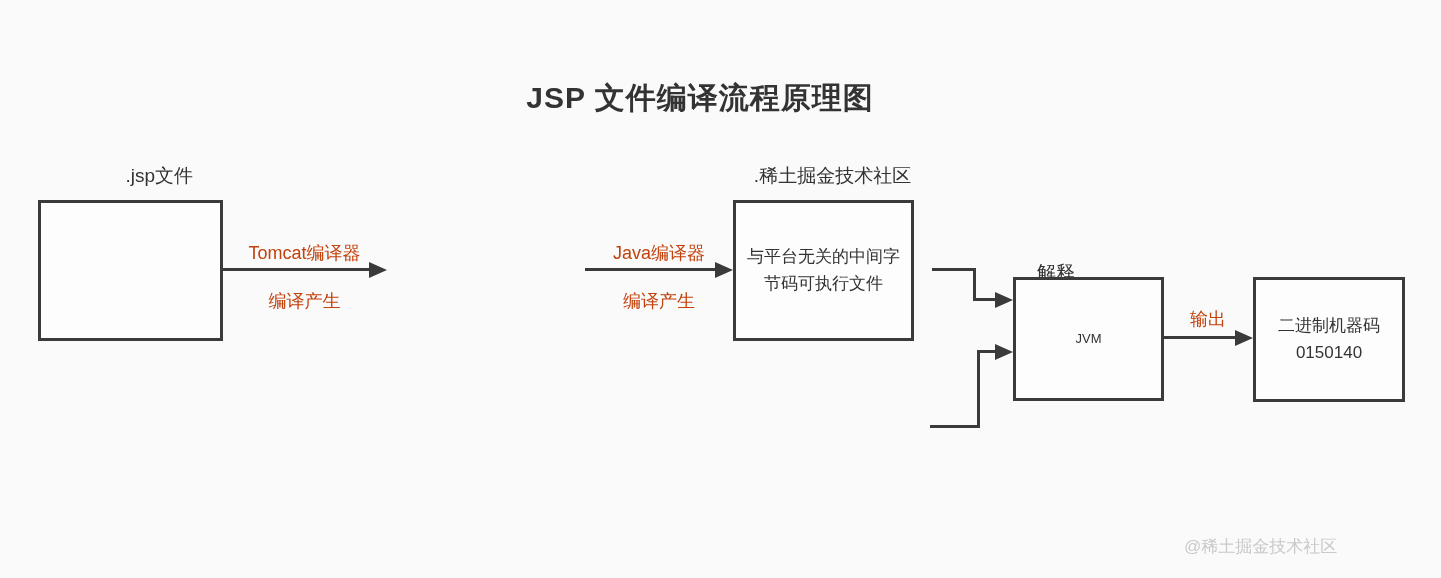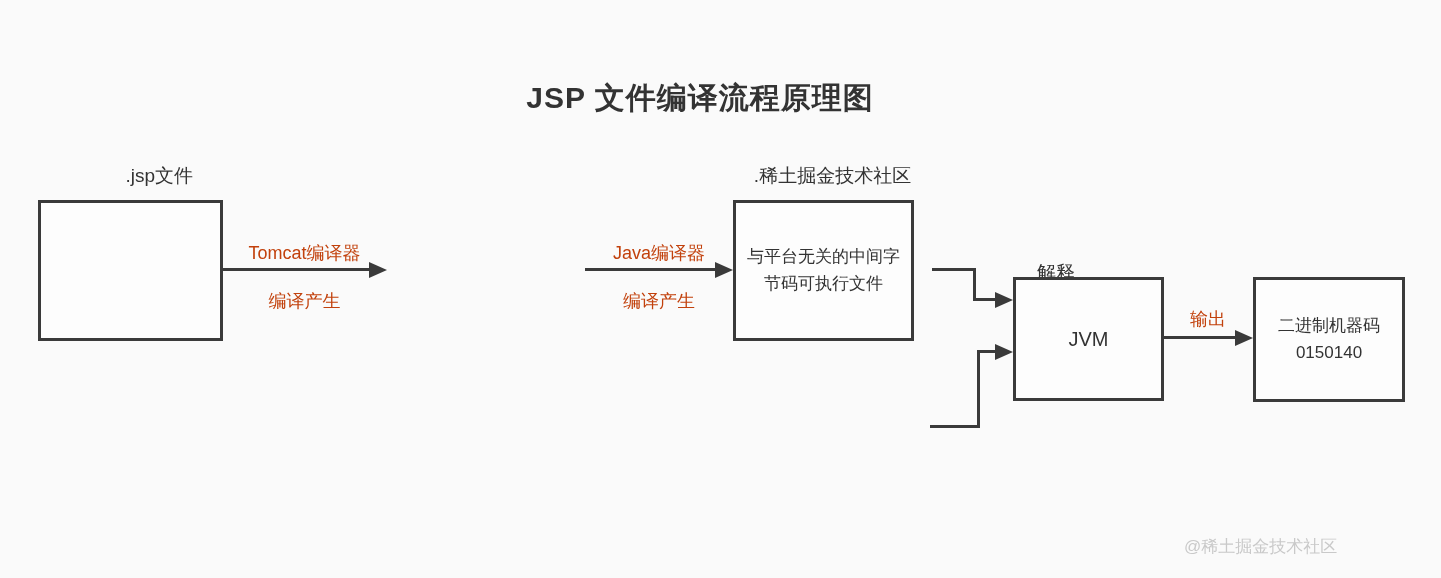--- a/index.html
+++ b/index.html
@@ -72,21 +72,21 @@
   }
   .watermark {
     position: absolute;
     left: 1184px;
     top: 535px;
     width: 180px;
     text-align: left;
     font-size: 17px;
     color: #c9c9c9;
   }
-  .jvm-text { font-size: 20px; }
+  .jvm-text { font-size: 13px; }
 </style>
 </head>
 <body>
 
 <div class="canvas">
 
   <div class="title">JSP 文件编译流程原理图</div>
 
   <div class="box-caption" style="left:38px; top:163px; width:155px;text-align:right;">.jsp文件</div>
   <div class="box-caption" style="left:733px; top:163px; width:199px;">.稀土掘金技术社区</div>

